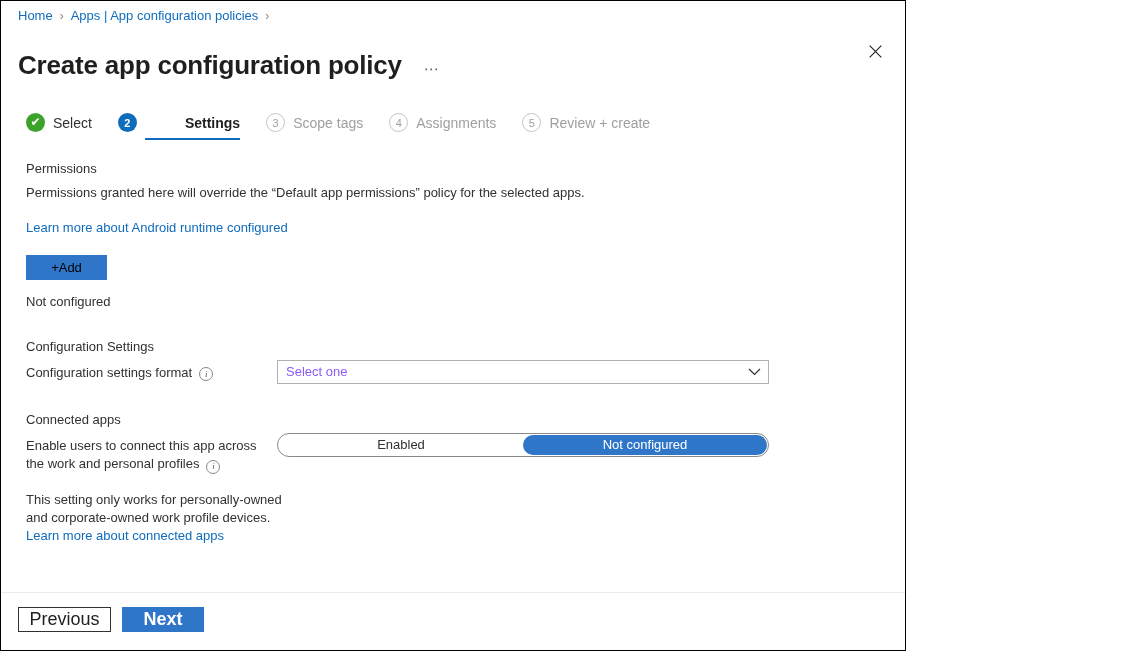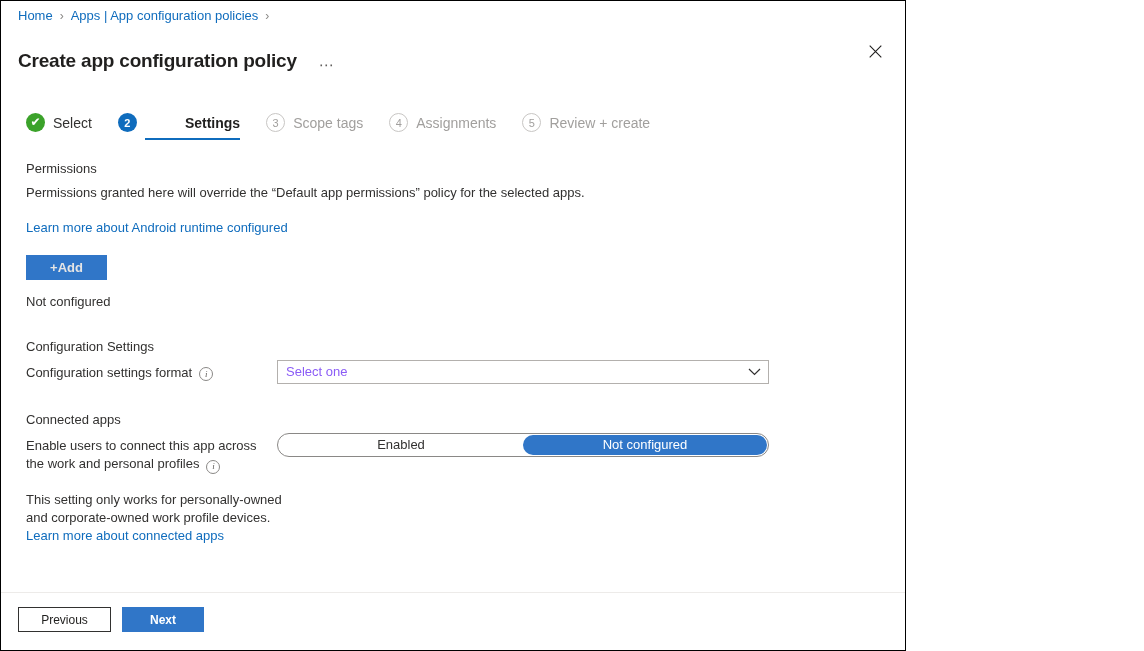--- a/index.html
+++ b/index.html
@@ -47,21 +47,21 @@
 
   
   .title-row {
     position: absolute;
     left: 17px;
     top: 30px;
     display: flex;
     align-items: center;
   }
   .page-title {
-    font-size: 19px;
+    font-size: 26px;
     font-weight: bold;
     color: #201f1e;
     letter-spacing: -0.2px;
     line-height: 34px;
   }
   .title-ellipsis {
     margin-left: 18px;
     color: #605e5c;
     font-size: 15px;
     letter-spacing: 1.5px;
@@ -193,25 +193,25 @@
   }
 
   
   .add-button {
     position: absolute;
     left: 25px;
     top: 254px;
     width: 81px;
     height: 25px;
     background: #3076c8;
-    color: #e5e5e5;
+    color: #000000;
     border: none;
     font-family: "Liberation Sans", sans-serif;
     font-size: 13px;
-    font-weight: bold;
+    font-weight: normal;
     cursor: pointer;
     padding: 0;
     line-height: 25px;
   }
 
   
   .info-icon {
     display: inline-flex;
     align-items: center;
     justify-content: center;
@@ -303,21 +303,21 @@
     bottom: 0;
     height: 57px;
     background: #ffffff;
     border-top: 1px solid #edebe9;
   }
   .footer-btn {
     position: absolute;
     top: 14px;
     height: 25px;
     font-family: "Liberation Sans", sans-serif;
-    font-size: 12px;
+    font-size: 18px;
     cursor: pointer;
     padding: 0;
     box-sizing: border-box;
   }
   .btn-previous {
     left: 17px;
     width: 93px;
     background: #ffffff;
     border: 1px solid #323130;
     color: #201f1e;

